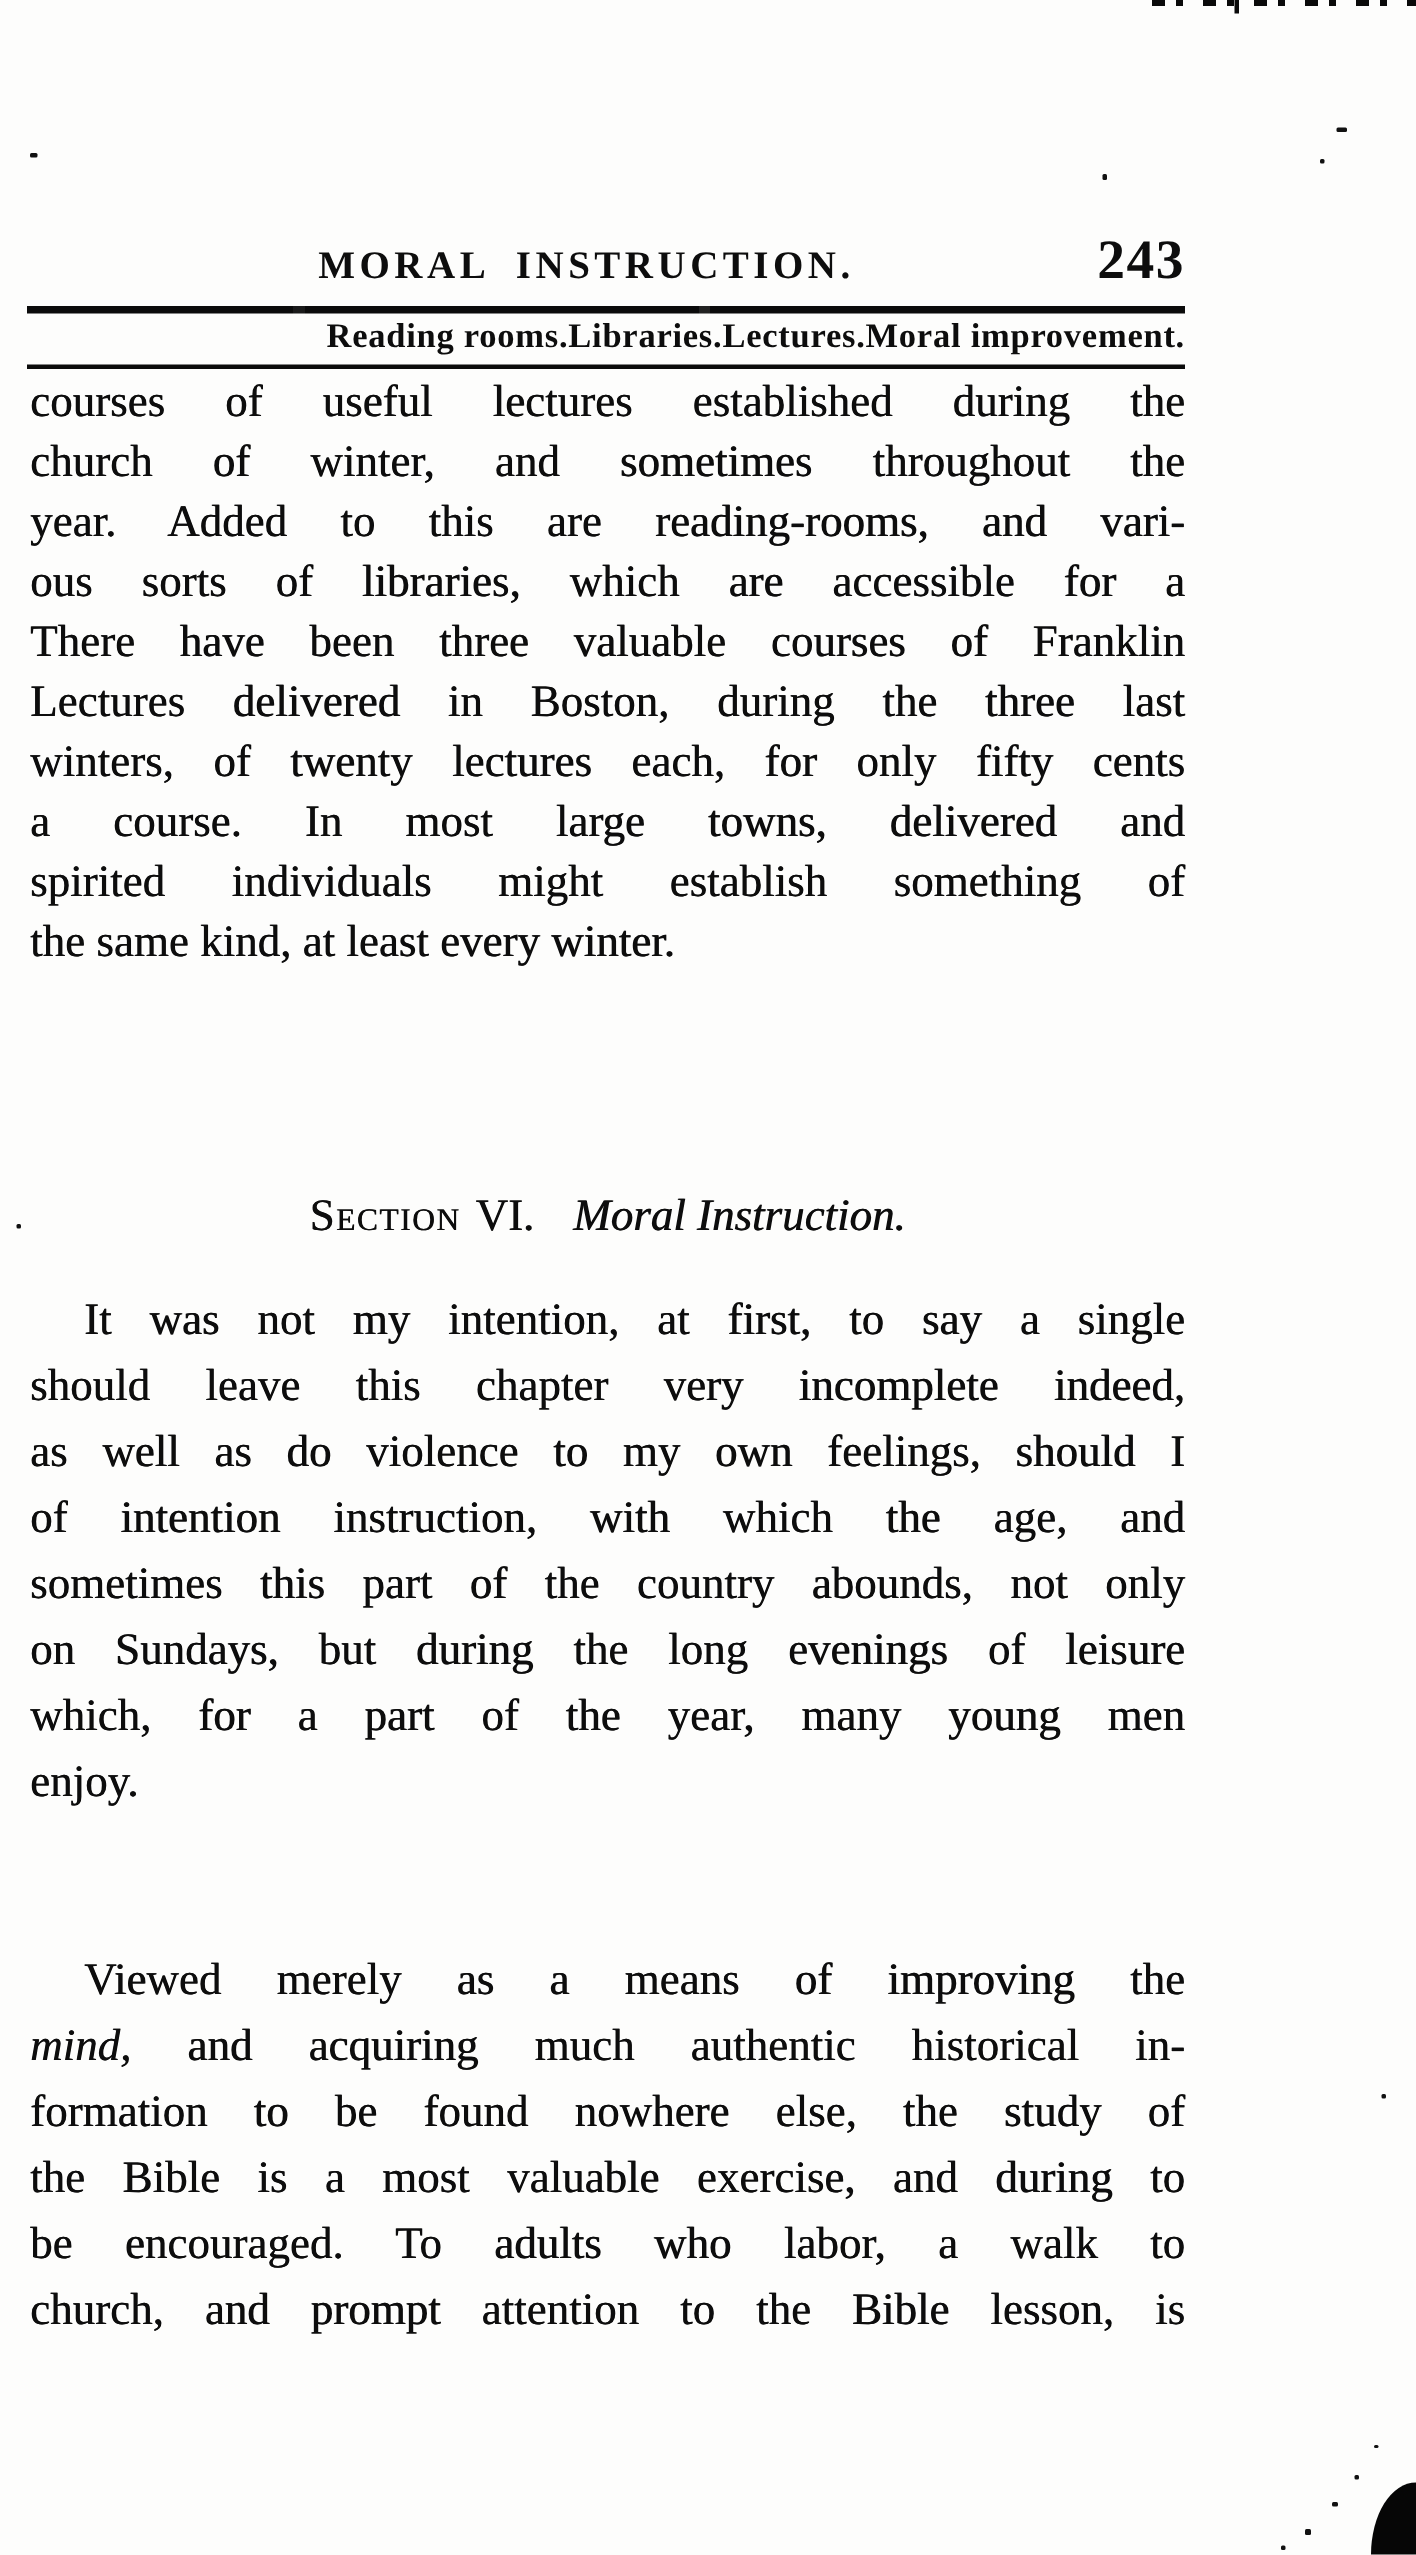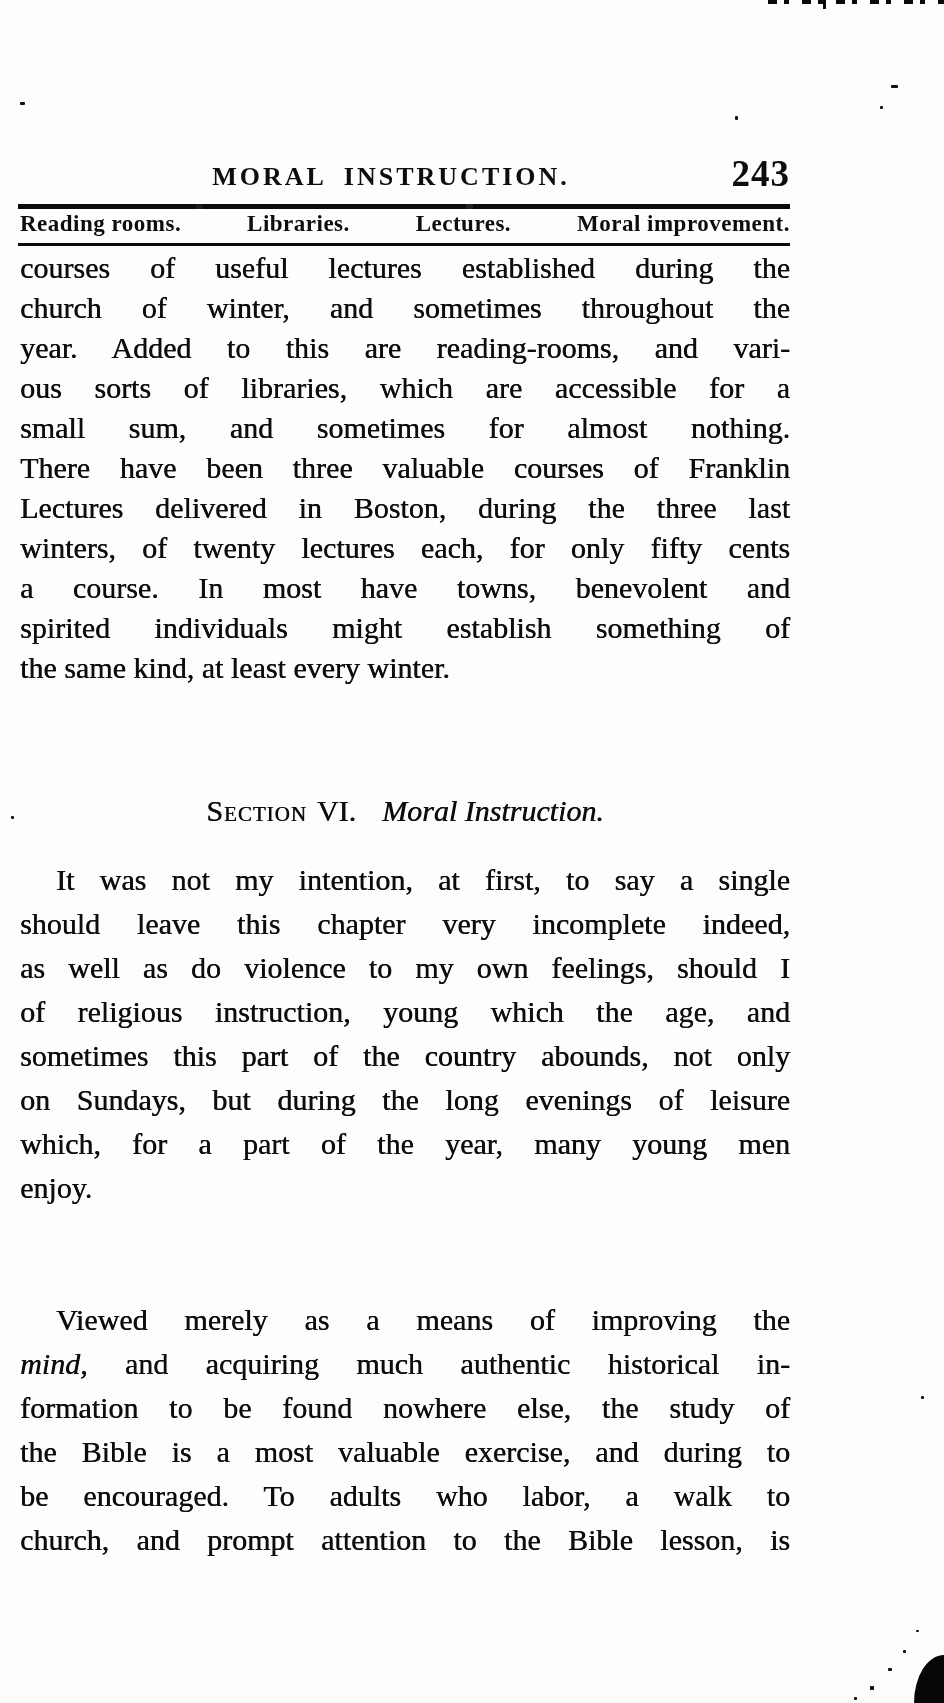--- a/index.html
+++ b/index.html
@@ -28,21 +28,21 @@
     position:absolute; right:0; top:-2px;
     font-size:37px; font-weight:bold; letter-spacing:1px;
   }
   .rule { position:absolute; left:18px; width:772px; background:#0b0b0b; }
   .rule-top { top:204px; height:5px;
     background: linear-gradient(90deg,#0b0b0b 0 23%, #1a1a1a 23% 24%, #0b0b0b 24% 58%, #222 58% 59%, #0b0b0b 59% 100%);
   }
   .rule-bottom { top:243px; height:3px; }
   .guide-row {
     position:absolute; top:211px; left:20px; width:770px;
-    display:flex; justify-content:space-between;
+    display:flex; justify-content:flex-end;
     font-size:23px; font-weight:bold; letter-spacing:0.5px;
   }
 
   
   .para { position:absolute; left:20px; width:770px; font-size:30px;
           text-shadow: 0.4px 0.2px 0 #0d0d0d; }
   .para1 { top:248px; line-height:40px; }
   .para2 { top:858px; line-height:44px; }
   .para3 { top:1298px; line-height:44px; }
   .ln { width:100%; }
@@ -99,38 +99,37 @@
     <span>Moral improvement.</span>
   </div>
 
   <div class="rule rule-bottom"></div>
 
   <div class="para para1">
     <div class="ln j">courses of useful lectures established during the</div>
     <div class="ln j">church of winter, and sometimes throughout the</div>
     <div class="ln j">year.  Added to this are reading-rooms, and vari-</div>
     <div class="ln j">ous sorts of libraries, which are accessible for a</div>
-    <div class="ln j">small sum, and sometimes for almost nothing.</div>
     <div class="ln j">There have been three valuable courses of Franklin</div>
     <div class="ln j">Lectures delivered in Boston, during the three last</div>
     <div class="ln j">winters, of twenty lectures each, for only fifty cents</div>
-    <div class="ln j">a course.  In most have towns, benevolent and</div>
+    <div class="ln j">a course.  In most large towns, delivered and</div>
     <div class="ln j">spirited individuals might establish something of</div>
     <div class="ln">the same kind, at least every winter.</div>
   </div>
 
   <div class="heading">
     <span class="sc">Section</span><span class="numeral">VI.</span><i>Moral Instruction.</i>
   </div>
 
   <div class="para para2">
     <div class="ln j ind">It was not my intention, at first, to say a single</div>
     <div class="ln j">should leave this chapter very incomplete indeed,</div>
     <div class="ln j">as well as do violence to my own feelings, should I</div>
-    <div class="ln j">of religious instruction, young which the age, and</div>
+    <div class="ln j">of intention instruction, with which the age, and</div>
     <div class="ln j">sometimes this part of the country abounds, not only</div>
     <div class="ln j">on Sundays, but during the long evenings of leisure</div>
     <div class="ln j">which, for a part of the year, many young men</div>
     <div class="ln">enjoy.</div>
   </div>
 
   <div class="para para3">
     <div class="ln j ind">Viewed merely as a means of improving the</div>
     <div class="ln j"><i>mind,</i> <span>and acquiring much authentic historical in-</span></div>
     <div class="ln j">formation to be found nowhere else, the study of</div>

